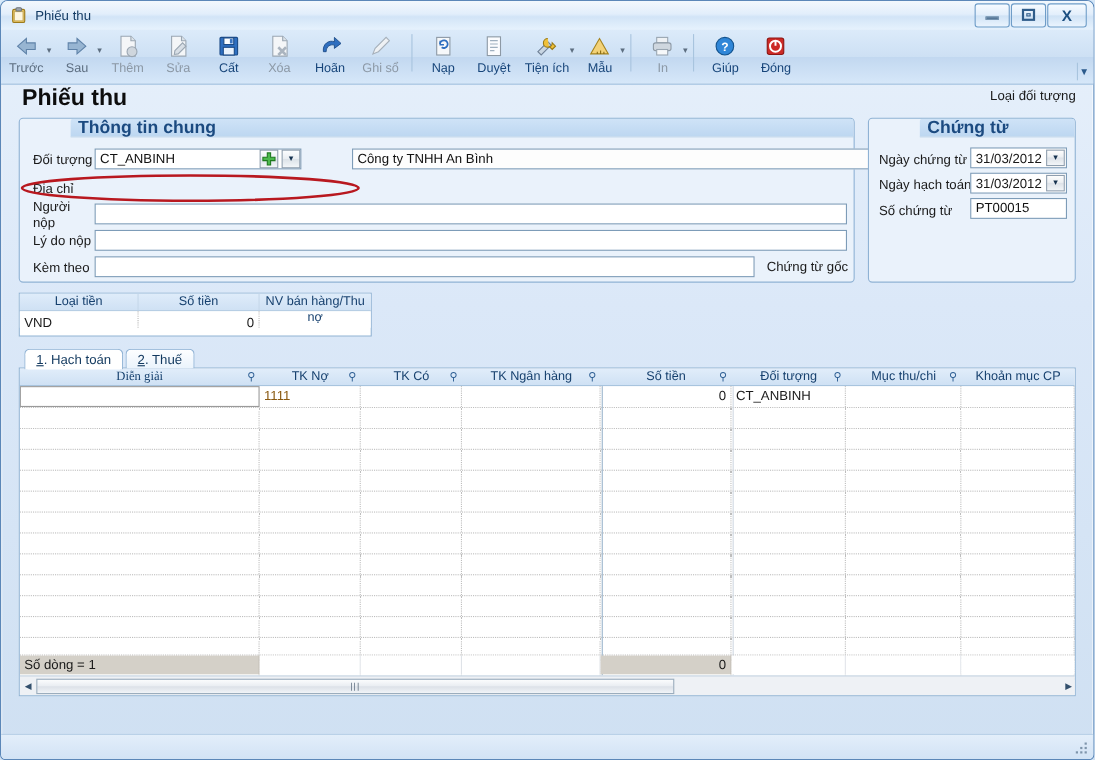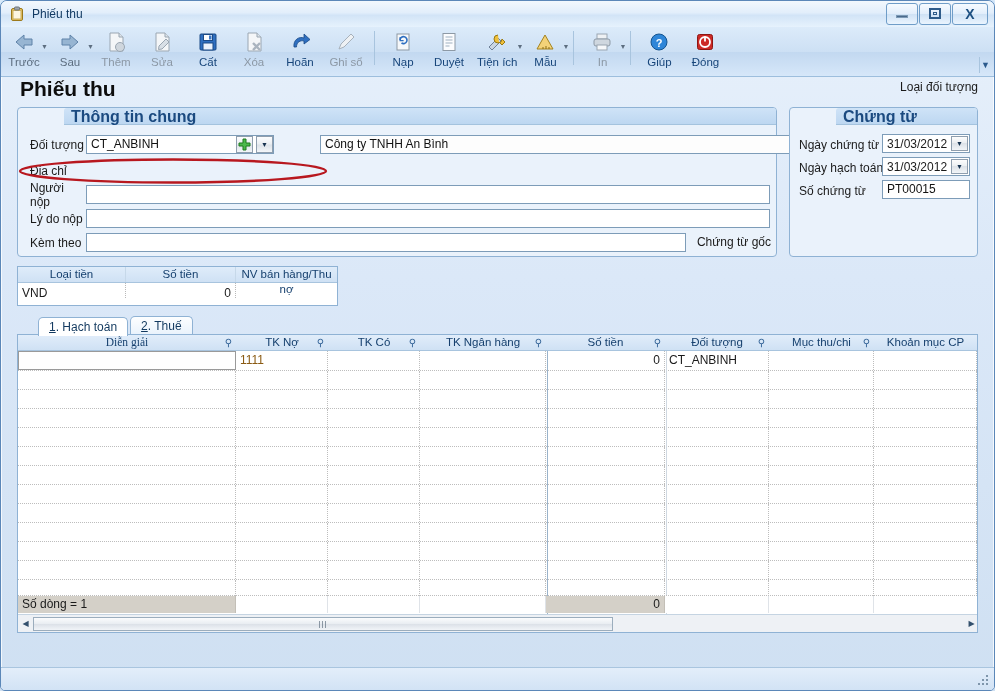--- a/index.html
+++ b/index.html
@@ -156,21 +156,21 @@
   }
   .sumrow{display:flex;height:15px;background:#fff;}
   .sumrow div{
     font-size:12px;line-height:21px;box-sizing:border-box;
     border-right:1px dotted #b9b9b9;padding:0 4px;
   }
   .c1{width:108px;} .c2{width:110px;} .c3{width:101px;}
   .sumrow .c2{text-align:right;}
 
   
-  .tabs{position:absolute;left:38px;top:316px;display:flex;align-items:flex-start;gap:2px;z-index:3;}
+  .tabs{position:absolute;left:22px;top:316px;display:flex;align-items:center;gap:2px;z-index:3;}
   .tab{
     height:18px;padding:0 10px;font-size:12px;line-height:18px;
     border:1px solid #8fb2d4;border-bottom:none;border-radius:5px 5px 0 0;
     background:linear-gradient(180deg,#fdfeff 0%,#eaf3fc 100%);
     color:#12395f;cursor:pointer;box-sizing:border-box;
   }
   .tab.sel{background:#fff;position:relative;top:1px;height:19px;}
   .tab u{text-decoration:underline;}
 
   

